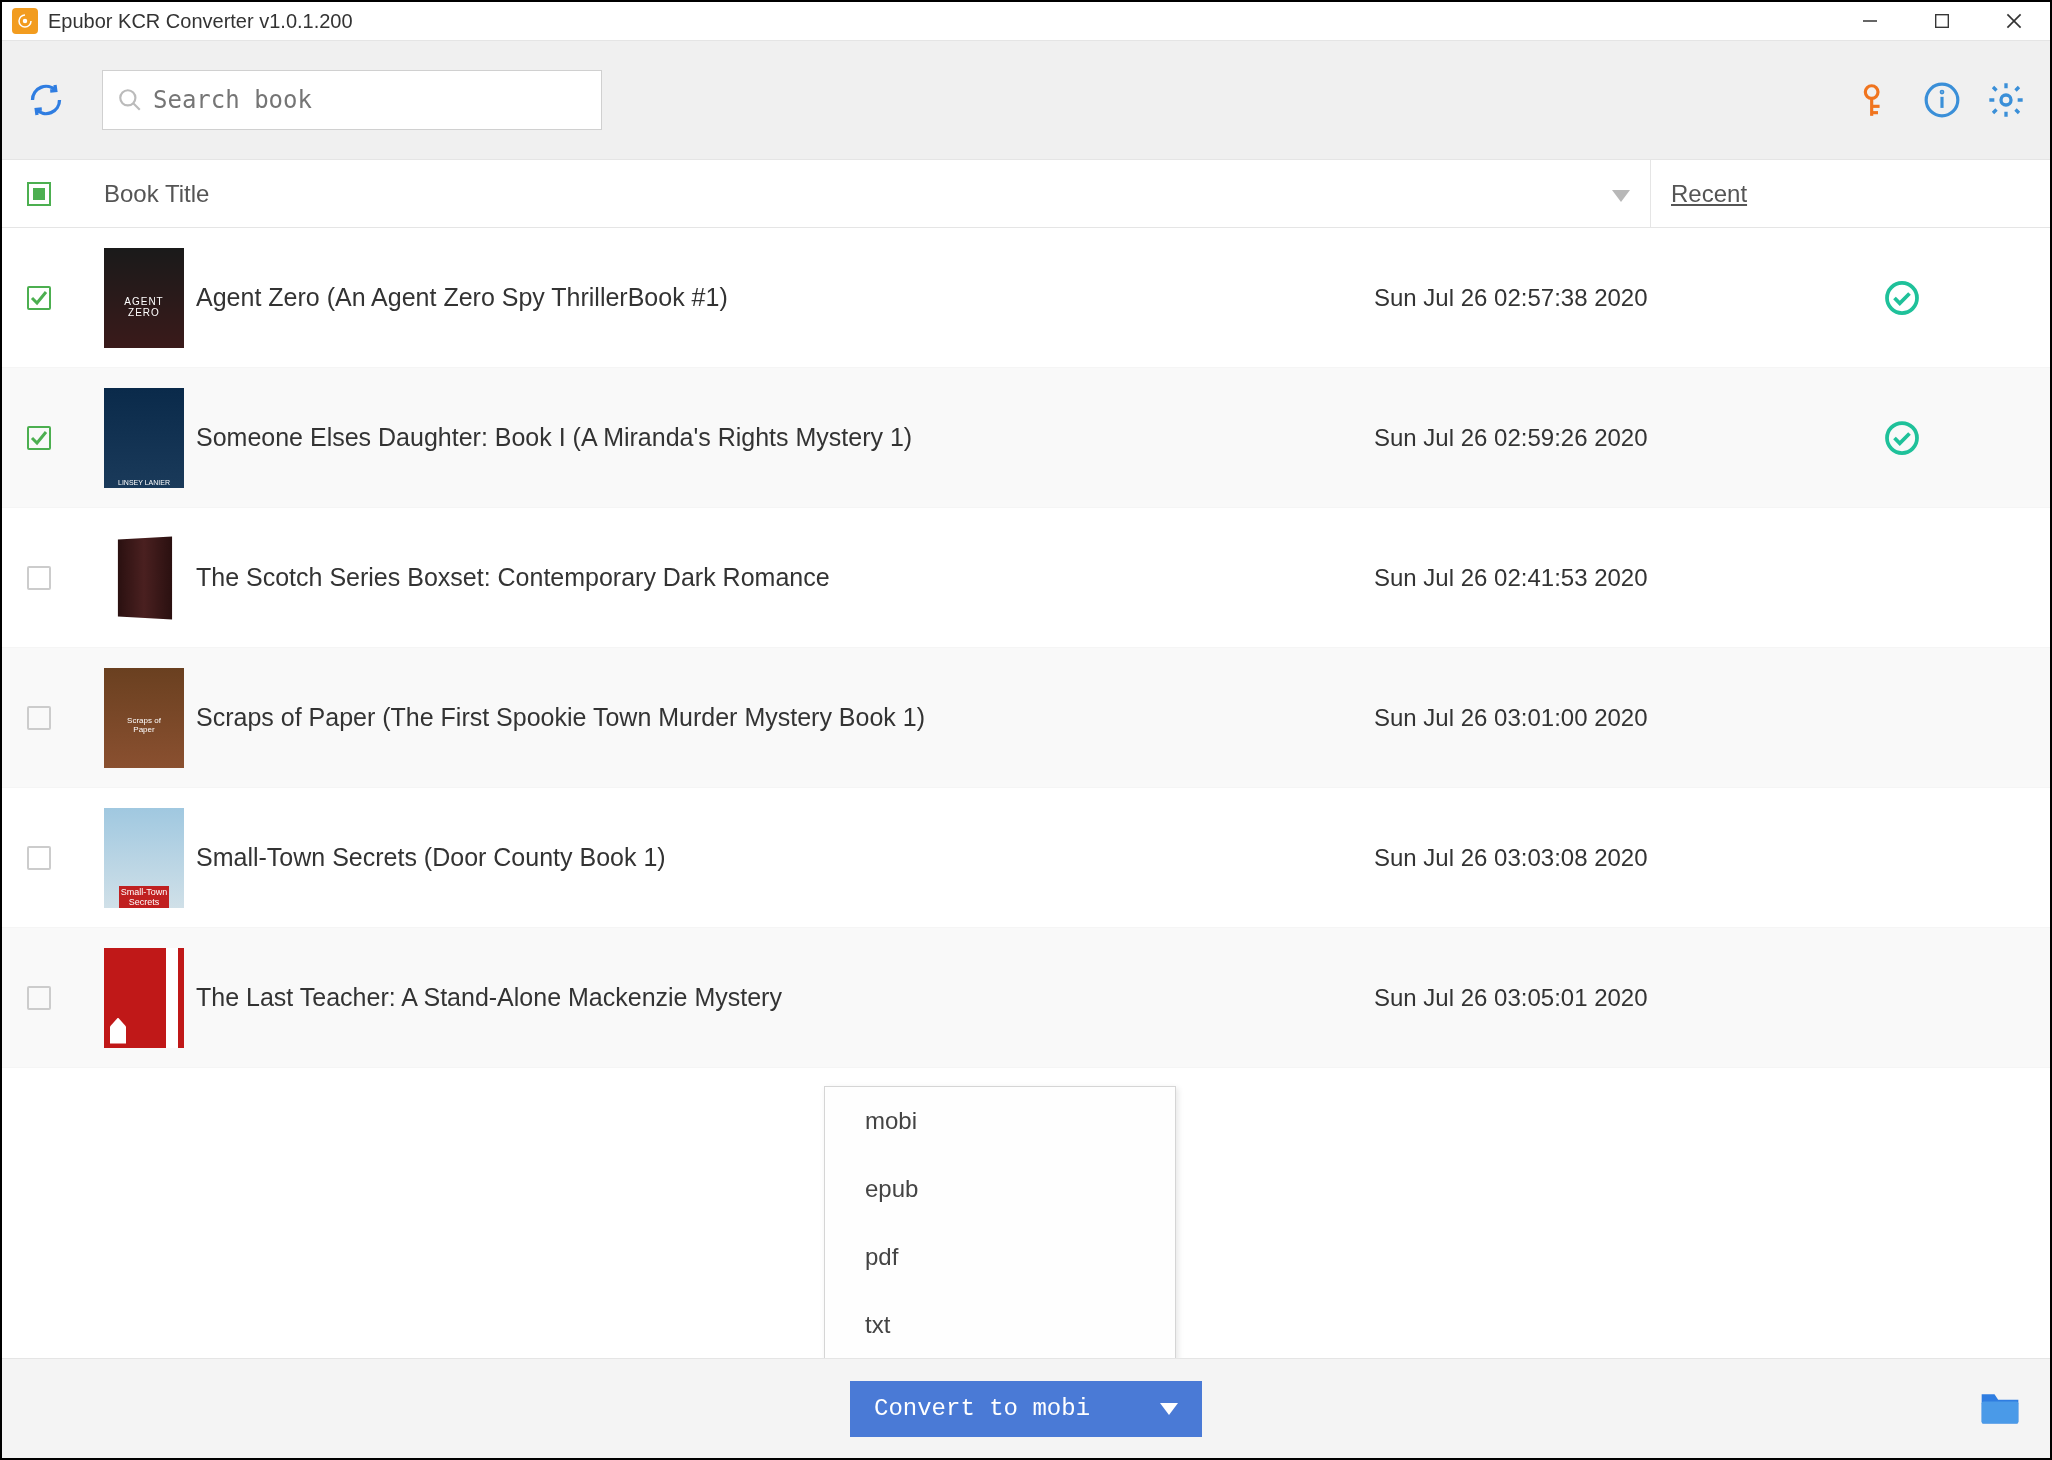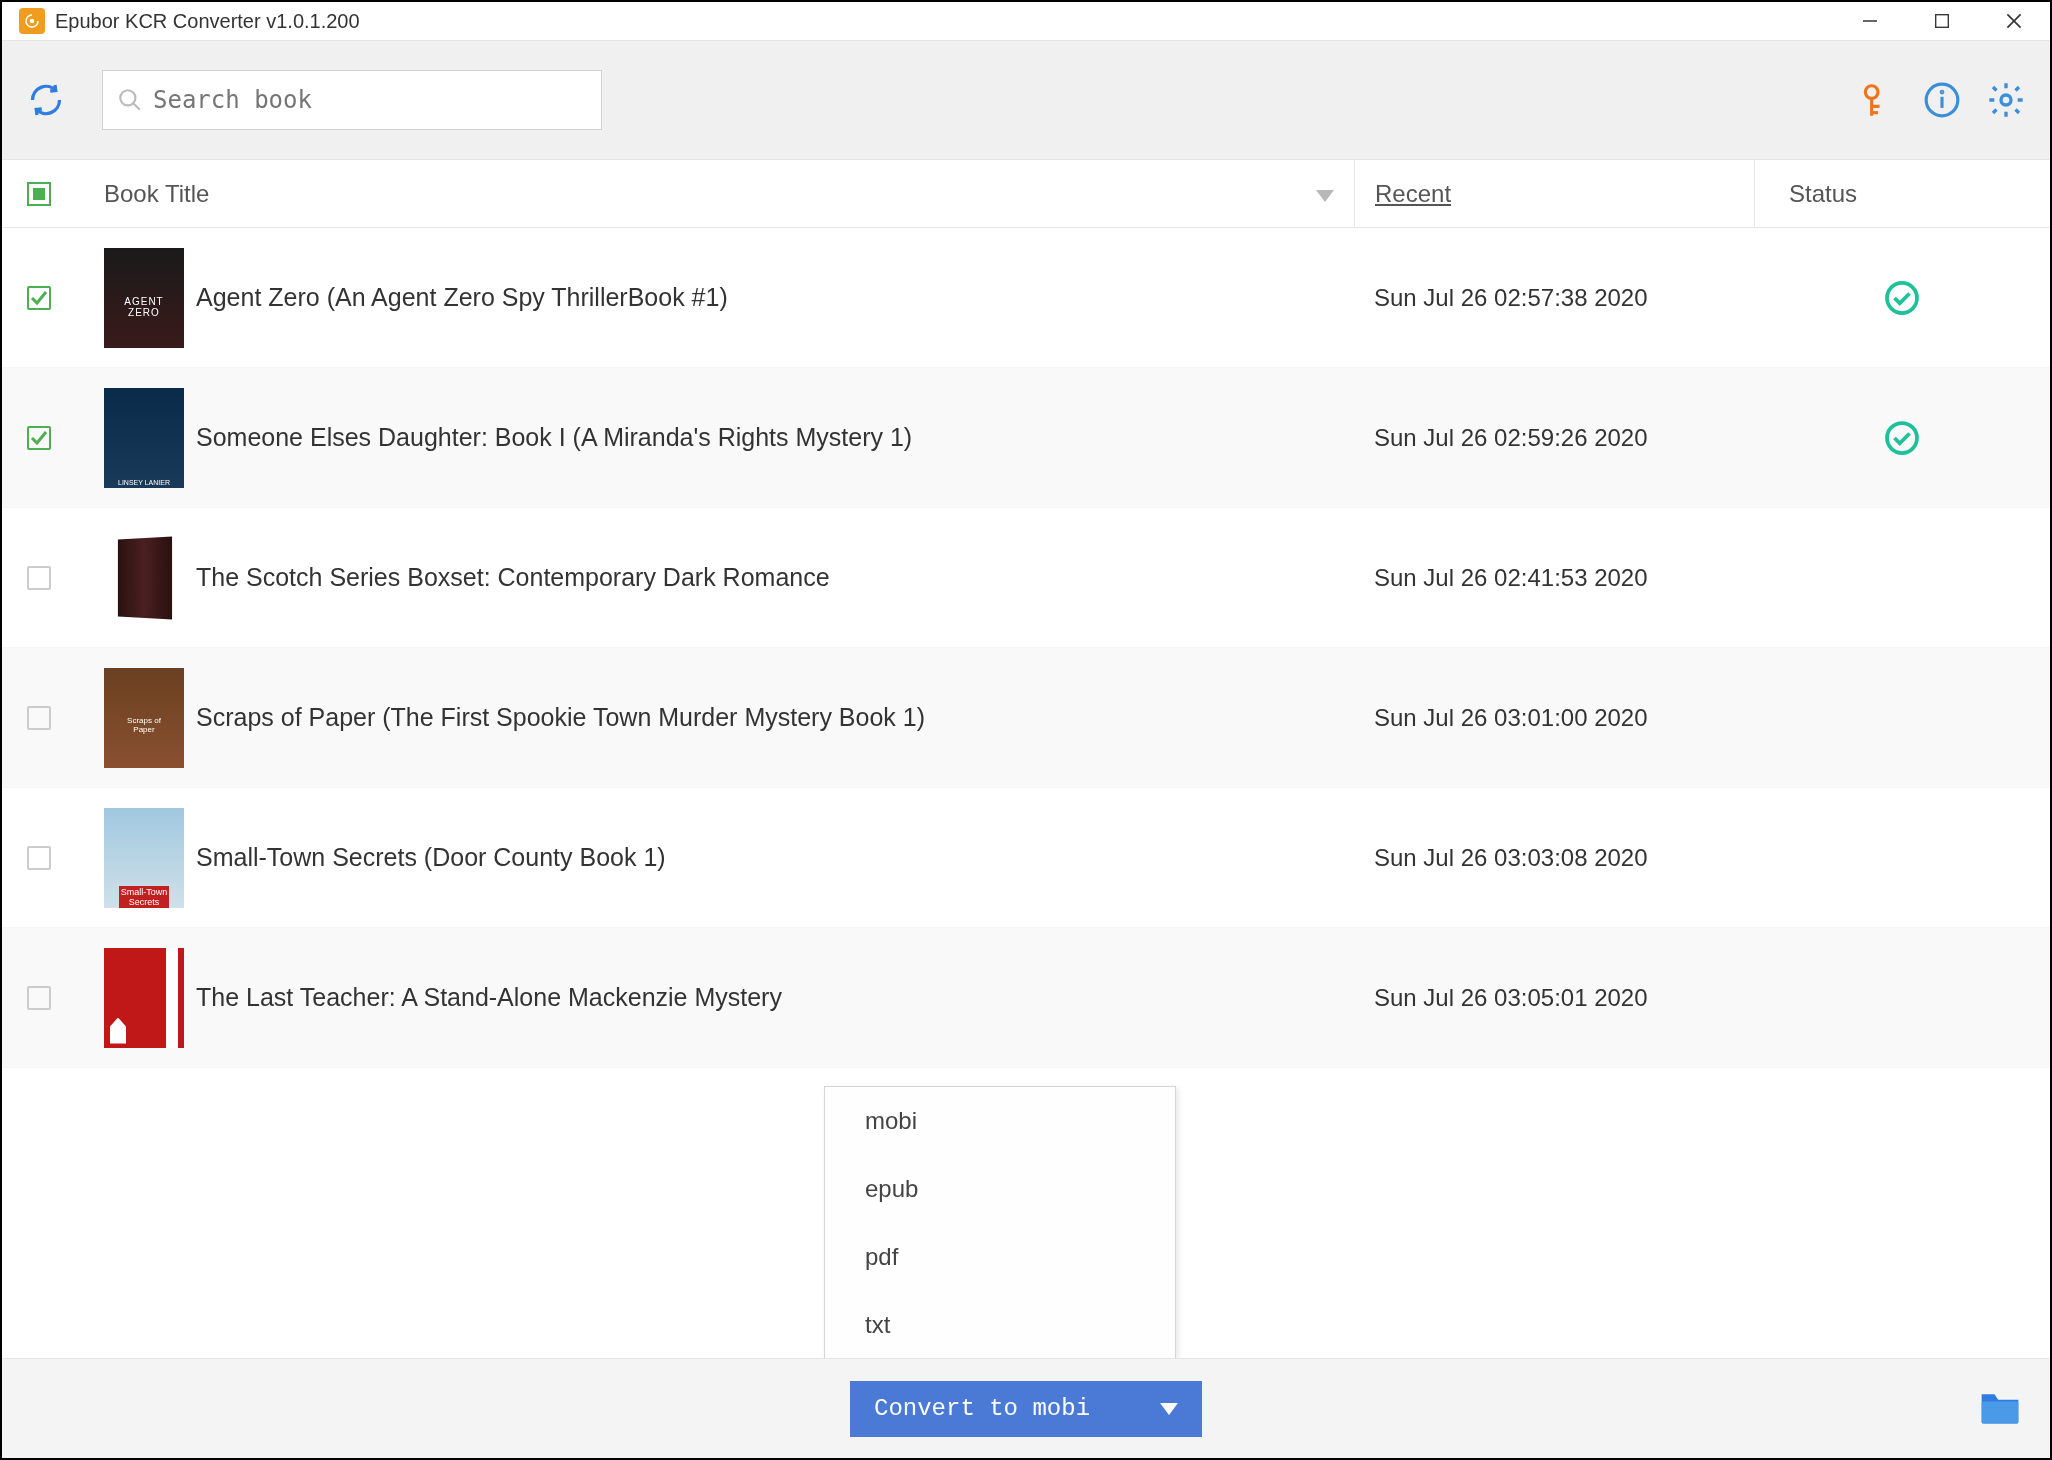--- a/index.html
+++ b/index.html
@@ -9,21 +9,21 @@
   width: 2052px;
   height: 1460px;
   overflow: hidden;
   border: 2px solid #000;
 }
 .titlebar {
   height: 38px;
   background: #fff;
   display: flex;
   align-items: center;
-  padding: 0 0 0 17px;
+  padding: 0 0 0 10px;
 }
 .titlebar .app-icon {
   width: 26px;
   height: 26px;
   background: #f29c1f;
   border-radius: 4px;
   display: flex;
   align-items: center;
   justify-content: center;
   margin-right: 10px;
@@ -268,23 +268,20 @@
     <span>Book Title</span>
     <span class="sort-arrow">
       <svg width="18" height="12" viewBox="0 0 18 12">
           <polygon points="0,0 18,0 9,12" fill="#b8b8b8"></polygon>
         </svg>
     </span>
   </div>
   <div class="col-recent col-sep">
     <span>Recent</span>
   </div>
-  <div class="col-status col-sep">
-    <span>Status</span>
-  </div>
 </div>
 
 <div class="book-list">
 
   <div class="book-row">
     <div class="col-check">
         <div class="checkbox checked">
           <svg width="24" height="24" viewBox="0 0 24 24">
             <polyline points="5,12 10,17 19,6" fill="none" stroke="#4caf50" stroke-width="3"></polyline>
           </svg>

